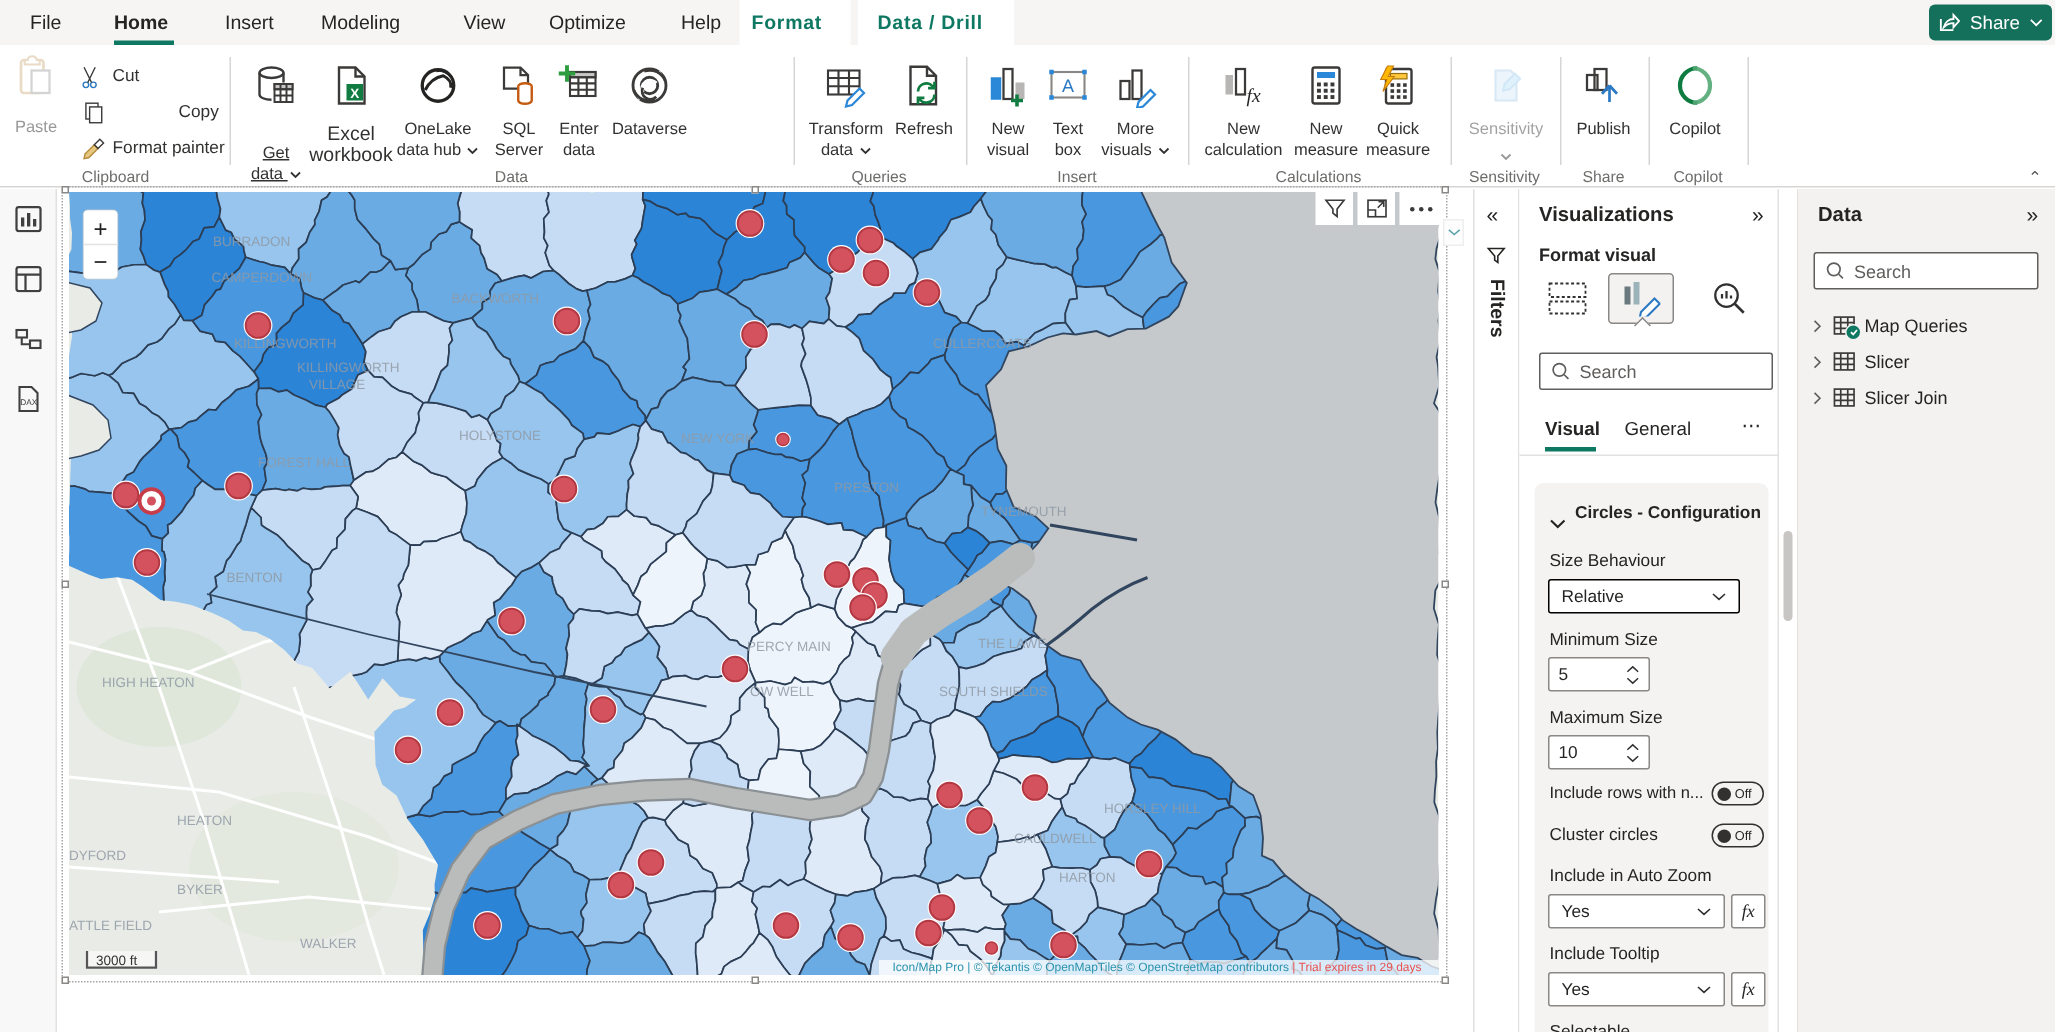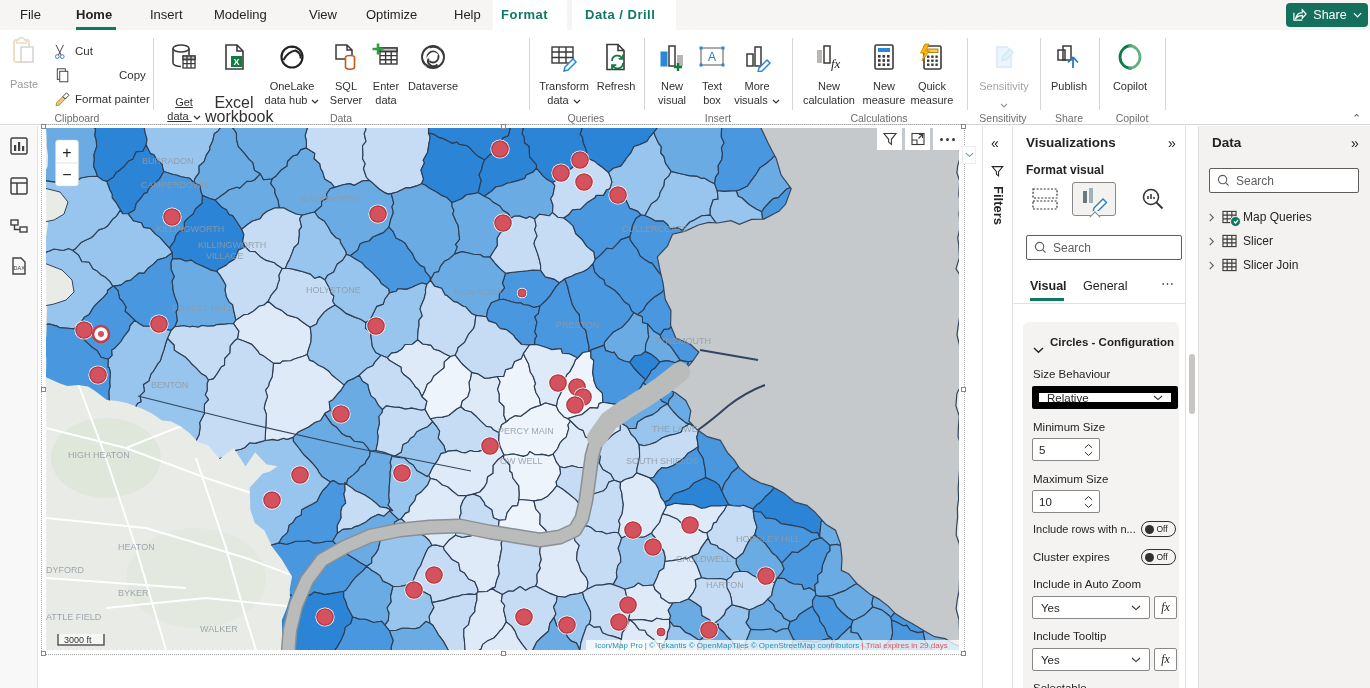--- a/index.html
+++ b/index.html
@@ -98,21 +98,21 @@
     </div>
 <div style="position:absolute;left:205px;top:12px;width:58px;text-align:center;">
       <div style="height:32px;display:flex;justify-content:center;">
         <svg width="30" height="30" viewBox="0 0 30 30">
           <path d="M7 3 h11 l6 6 v18 h-17 z" fill="#fff" stroke="#3b3a39" stroke-width="1.6"></path>
           <path d="M18 3 v6 h6" fill="none" stroke="#3b3a39" stroke-width="1.6"></path>
           <rect x="12" y="14" width="11" height="11" fill="#107c41"></rect>
           <text x="17.5" y="23" font-size="9" fill="#fff" text-anchor="middle" font-family="Liberation Sans" font-weight="bold">X</text>
         </svg>
       </div>
-      <div style="font-size:16px;color:#323130;line-height:13.5px;margin-top:22px;">Excel<br>workbook</div>
+      <div style="font-size:13px;color:#323130;line-height:13.5px;margin-top:8px;">Excel<br>workbook</div>
     </div>
 <div style="position:absolute;left:261px;top:12px;width:62px;text-align:center;">
       <div style="height:32px;display:flex;justify-content:center;">
         <svg width="30" height="30" viewBox="0 0 30 30">
           <circle cx="15" cy="15" r="10.5" fill="none" stroke="#252423" stroke-width="2.2"></circle>
           <path d="M14 4.6 a10.5 10.5 0 0 1 11 10 a8.5 8.5 0 0 0 -4 -7 a8.5 8.5 0 0 0 -7 -1.5z" fill="#252423"></path>
           <path d="M6.5 18 q4 -8 12 -9.5 q6 3 5 8" fill="none" stroke="#252423" stroke-width="2"></path>
         </svg>
       </div>
       <div style="font-size:11px;color:#323130;line-height:13.5px;margin-top:6px;">OneLake<br>data hub <svg width="8" height="5" viewBox="0 0 8 5" style="margin-left:1px;">
@@ -739,21 +739,21 @@
 <div class="abs" style="left:17px;top:172px;width:34px;height:2.5px;background:#0e7862;"></div>
 <div class="abs" style="left:70px;top:153px;font-size:12.5px;color:#252423;">General</div>
 <div class="abs" style="left:148px;top:150px;font-size:13px;color:#252423;">⋯</div>
 <div class="abs" style="left:0;top:177px;width:173px;height:1px;background:#e3e1df;"></div>
 <div class="abs" style="left:10px;top:196px;width:156px;height:366px;background:#f4f3f2;border-radius:6px 6px 0 0;">
 <div class="abs" style="left:10px;top:18px;"><svg width="11" height="7" viewBox="0 0 11 7">
           <path d="M1 1 l4.5 4.3 L10 1" fill="none" stroke="#252423" stroke-width="1.4"></path>
         </svg></div>
 <div class="abs" style="left:27px;top:14px;font-size:11.5px;font-weight:bold;color:#252423;">Circles - Configuration</div>
 <div class="abs" style="left:10px;top:46px;font-size:11.5px;color:#252423;">Size Behaviour</div>
-<div class="abs" style="left:9px;top:64px;width:146px;height:23px;background:#fff;border:7px solid #000000;border-radius:2px;display:flex;align-items:center;justify-content:space-between;padding:0 8px;">
+<div class="abs" style="left:9px;top:64px;width:128px;height:23px;background:#fff;border:1px solid #000000;border-radius:2px;display:flex;align-items:center;justify-content:space-between;padding:0 8px;">
         <span style="font-size:11.5px;color:#252423;">Relative</span>
         <svg width="10" height="6" viewBox="0 0 10 6">
           <path d="M1 1 l4 3.6 4-3.6" fill="none" stroke="#323130" stroke-width="1.1"></path>
         </svg>
       </div>
 <div class="abs" style="left:10px;top:99px;font-size:11.5px;color:#252423;">Minimum Size</div>
 <div class="abs" style="left:9px;top:116px;width:68px;height:23px;background:#fff;border:1px solid #8a8886;border-radius:2px;display:flex;align-items:center;justify-content:space-between;padding:0 6px;">
         <span style="font-size:11.5px;color:#252423;">5</span>
         <span style="display:flex;flex-direction:column;line-height:5px;">
           <svg width="9" height="6" viewBox="0 0 10 6">
@@ -774,21 +774,21 @@
           <svg width="9" height="6" viewBox="0 0 10 6" style="margin-top:2px;">
             <path d="M1 1 l4 3.6 4-3.6" fill="none" stroke="#323130" stroke-width="1.1"></path>
           </svg>
         </span>
       </div>
 <div class="abs" style="left:10px;top:201px;font-size:11px;color:#252423;">Include rows with n...</div>
 <div class="abs" style="left:118px;top:199px;width:35px;height:16px;border:1px solid #323130;border-radius:9px;display:flex;align-items:center;padding:0 2.5px;gap:3px;">
         <div style="width:9px;height:9px;border-radius:50%;background:#323130;"></div>
         <span style="font-size:8.5px;color:#252423;">Off</span>
       </div>
-<div class="abs" style="left:10px;top:229px;font-size:11.5px;color:#252423;">Cluster expires</div>
+<div class="abs" style="left:10px;top:229px;font-size:11.5px;color:#252423;">Cluster circles</div>
 <div class="abs" style="left:118px;top:227px;width:35px;height:16px;border:1px solid #323130;border-radius:9px;display:flex;align-items:center;padding:0 2.5px;gap:3px;">
         <div style="width:9px;height:9px;border-radius:50%;background:#323130;"></div>
         <span style="font-size:8.5px;color:#252423;">Off</span>
       </div>
 <div class="abs" style="left:10px;top:256px;font-size:11.5px;color:#252423;">Include in Auto Zoom</div>
 <div class="abs" style="left:9px;top:274px;width:118px;height:23px;background:#fff;border:1px solid #8a8886;border-radius:2px;display:flex;align-items:center;justify-content:space-between;padding:0 8px;">
         <span style="font-size:11.5px;color:#252423;">Yes</span>
         <svg width="10" height="6" viewBox="0 0 10 6">
           <path d="M1 1 l4 3.6 4-3.6" fill="none" stroke="#323130" stroke-width="1.1"></path>
         </svg>

